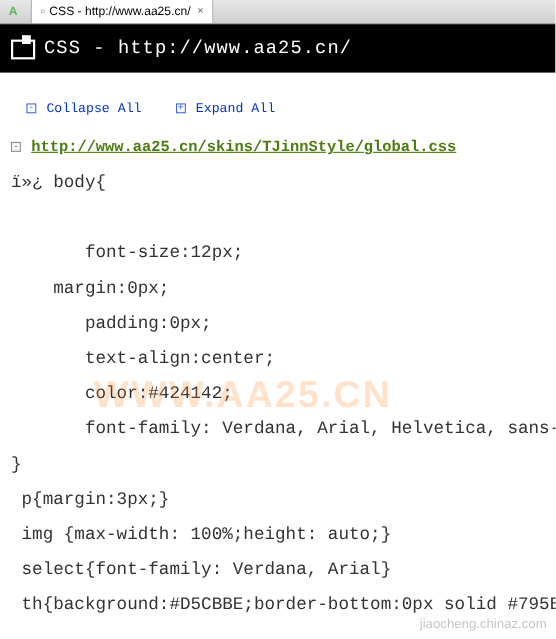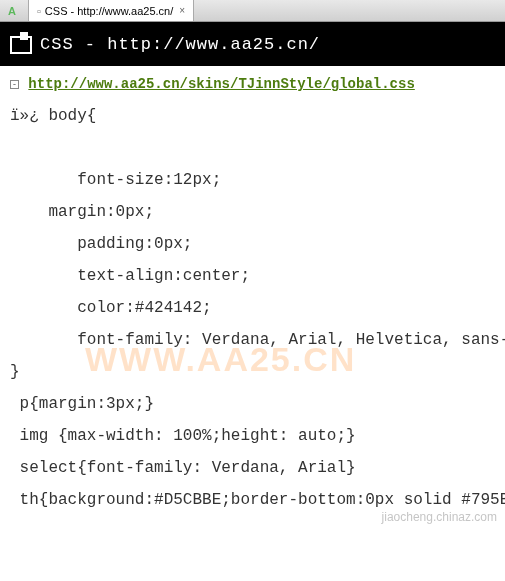--- a/index.html
+++ b/index.html
@@ -43,20 +43,30 @@
 </div>
 
 <div class="header">
   <span class="header-icon"></span>
   <span class="header-title">CSS - http://www.aa25.cn/</span>
 </div>
 
 <div class="content">
   <div class="watermark">WWW.AA25.CN</div>
 
+  <div class="controls">
+    <span class="ctrl-link">
+      <span class="ctrl-icon">-</span>
+      <span>Collapse All</span>
+    </span>
+    <span class="ctrl-link">
+      <span class="ctrl-icon">+</span>
+      <span>Expand All</span>
+    </span>
+  </div>
 
 
   <div class="section">
     <span class="exp-icon">-</span>
     <a class="section-link">http://www.aa25.cn/skins/TJinnStyle/global.css</a>
     <div class="css-code">ï»¿ body{
 
        font-size:12px;
     margin:0px;
        padding:0px;

